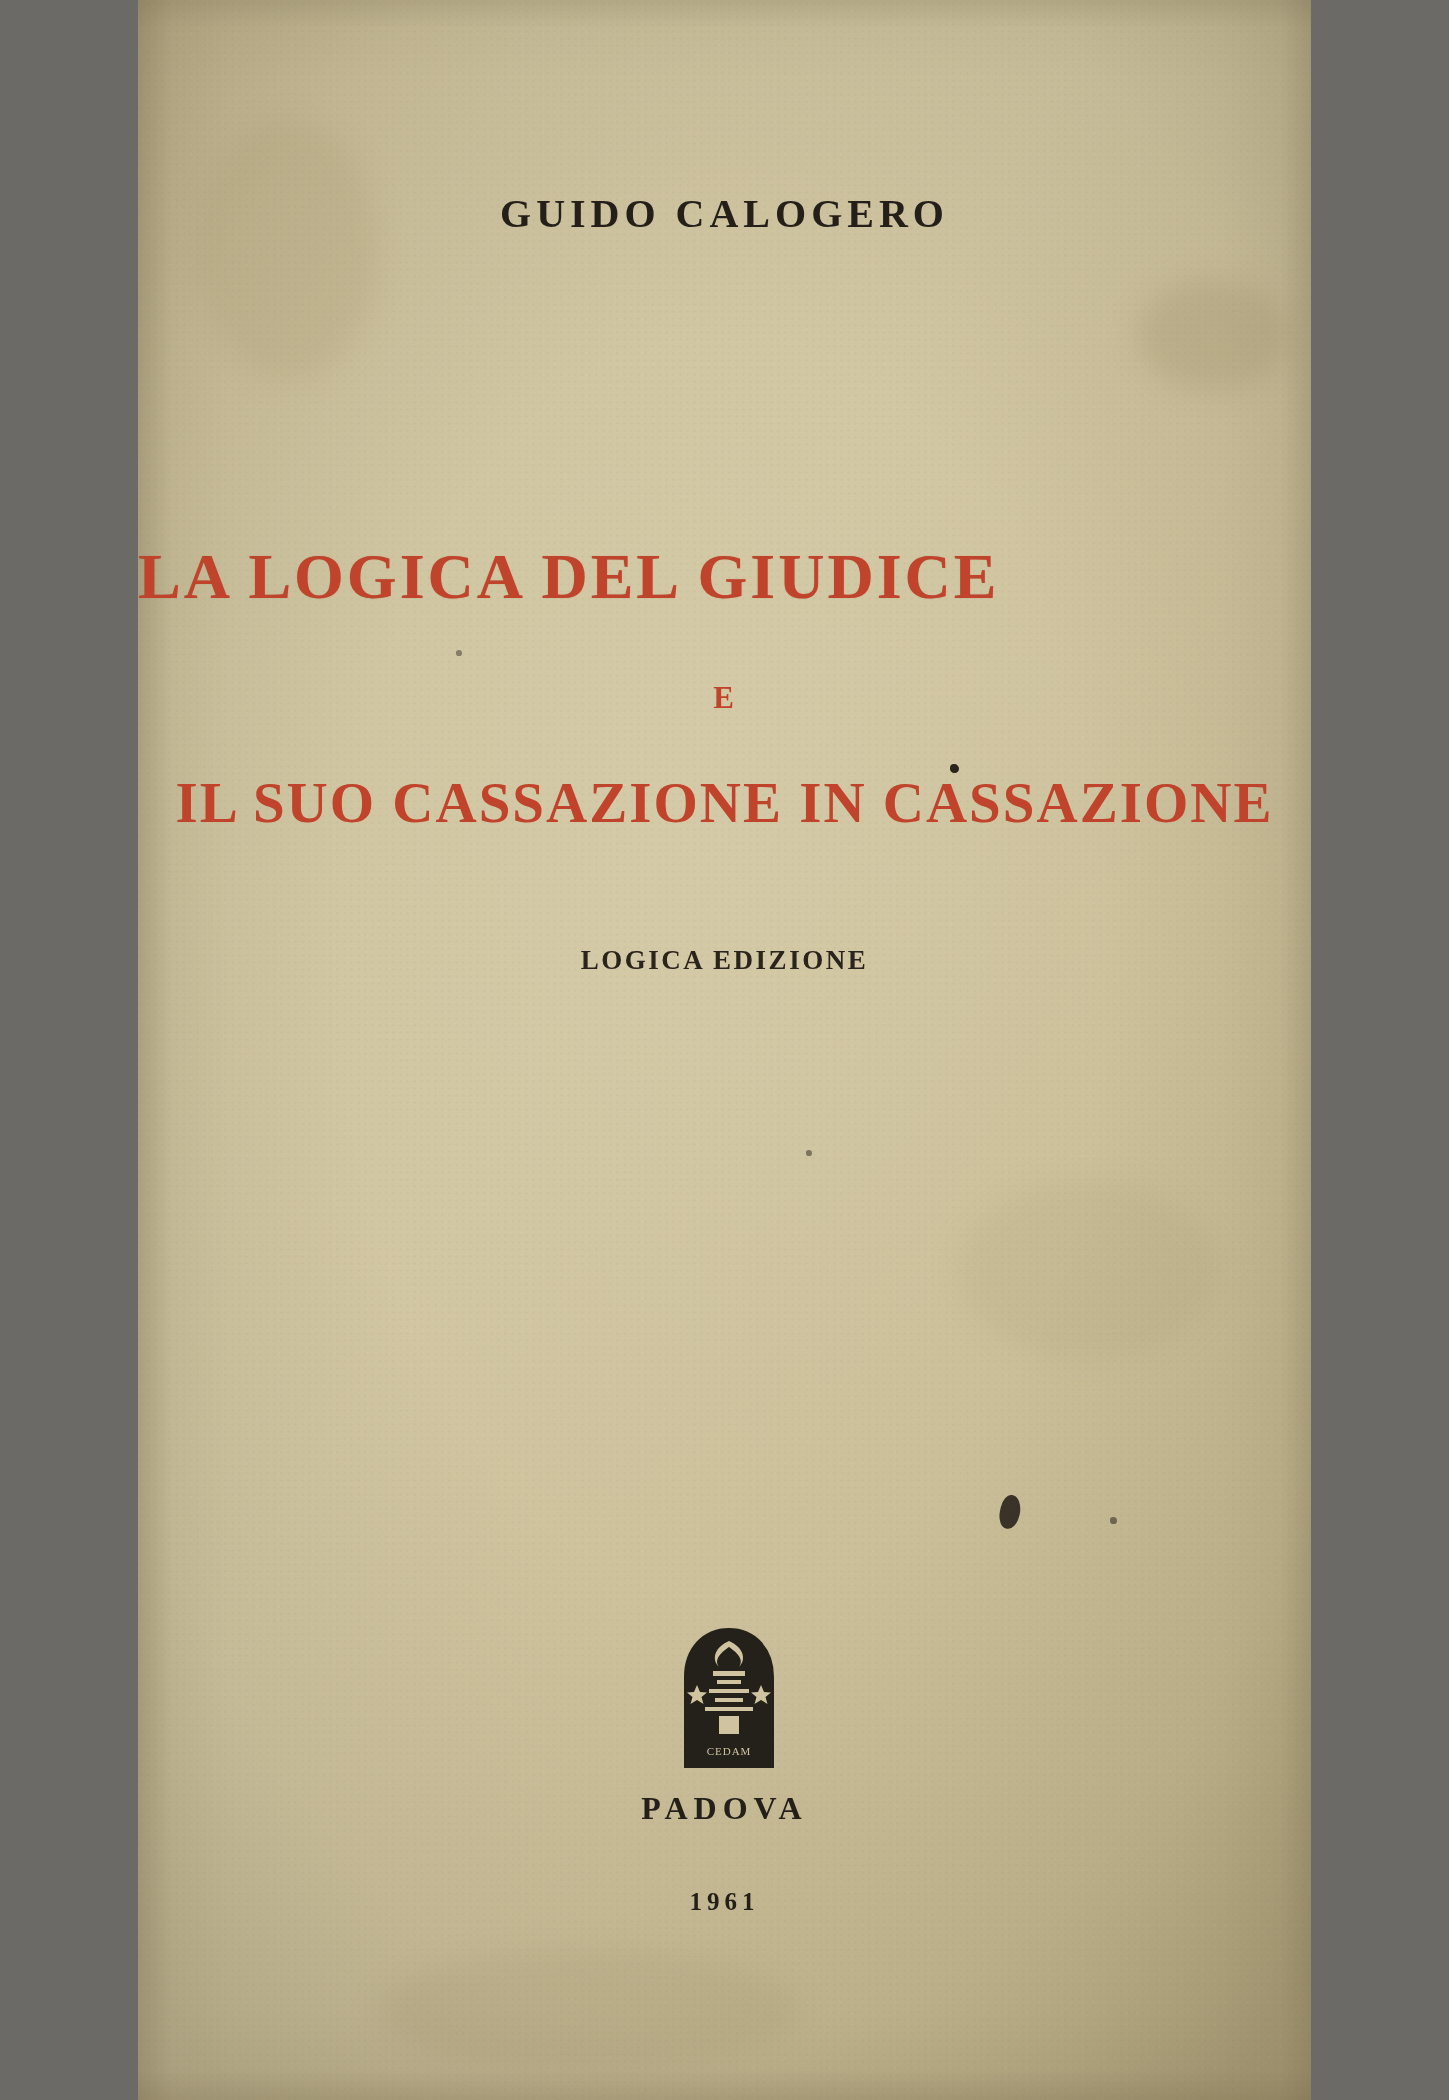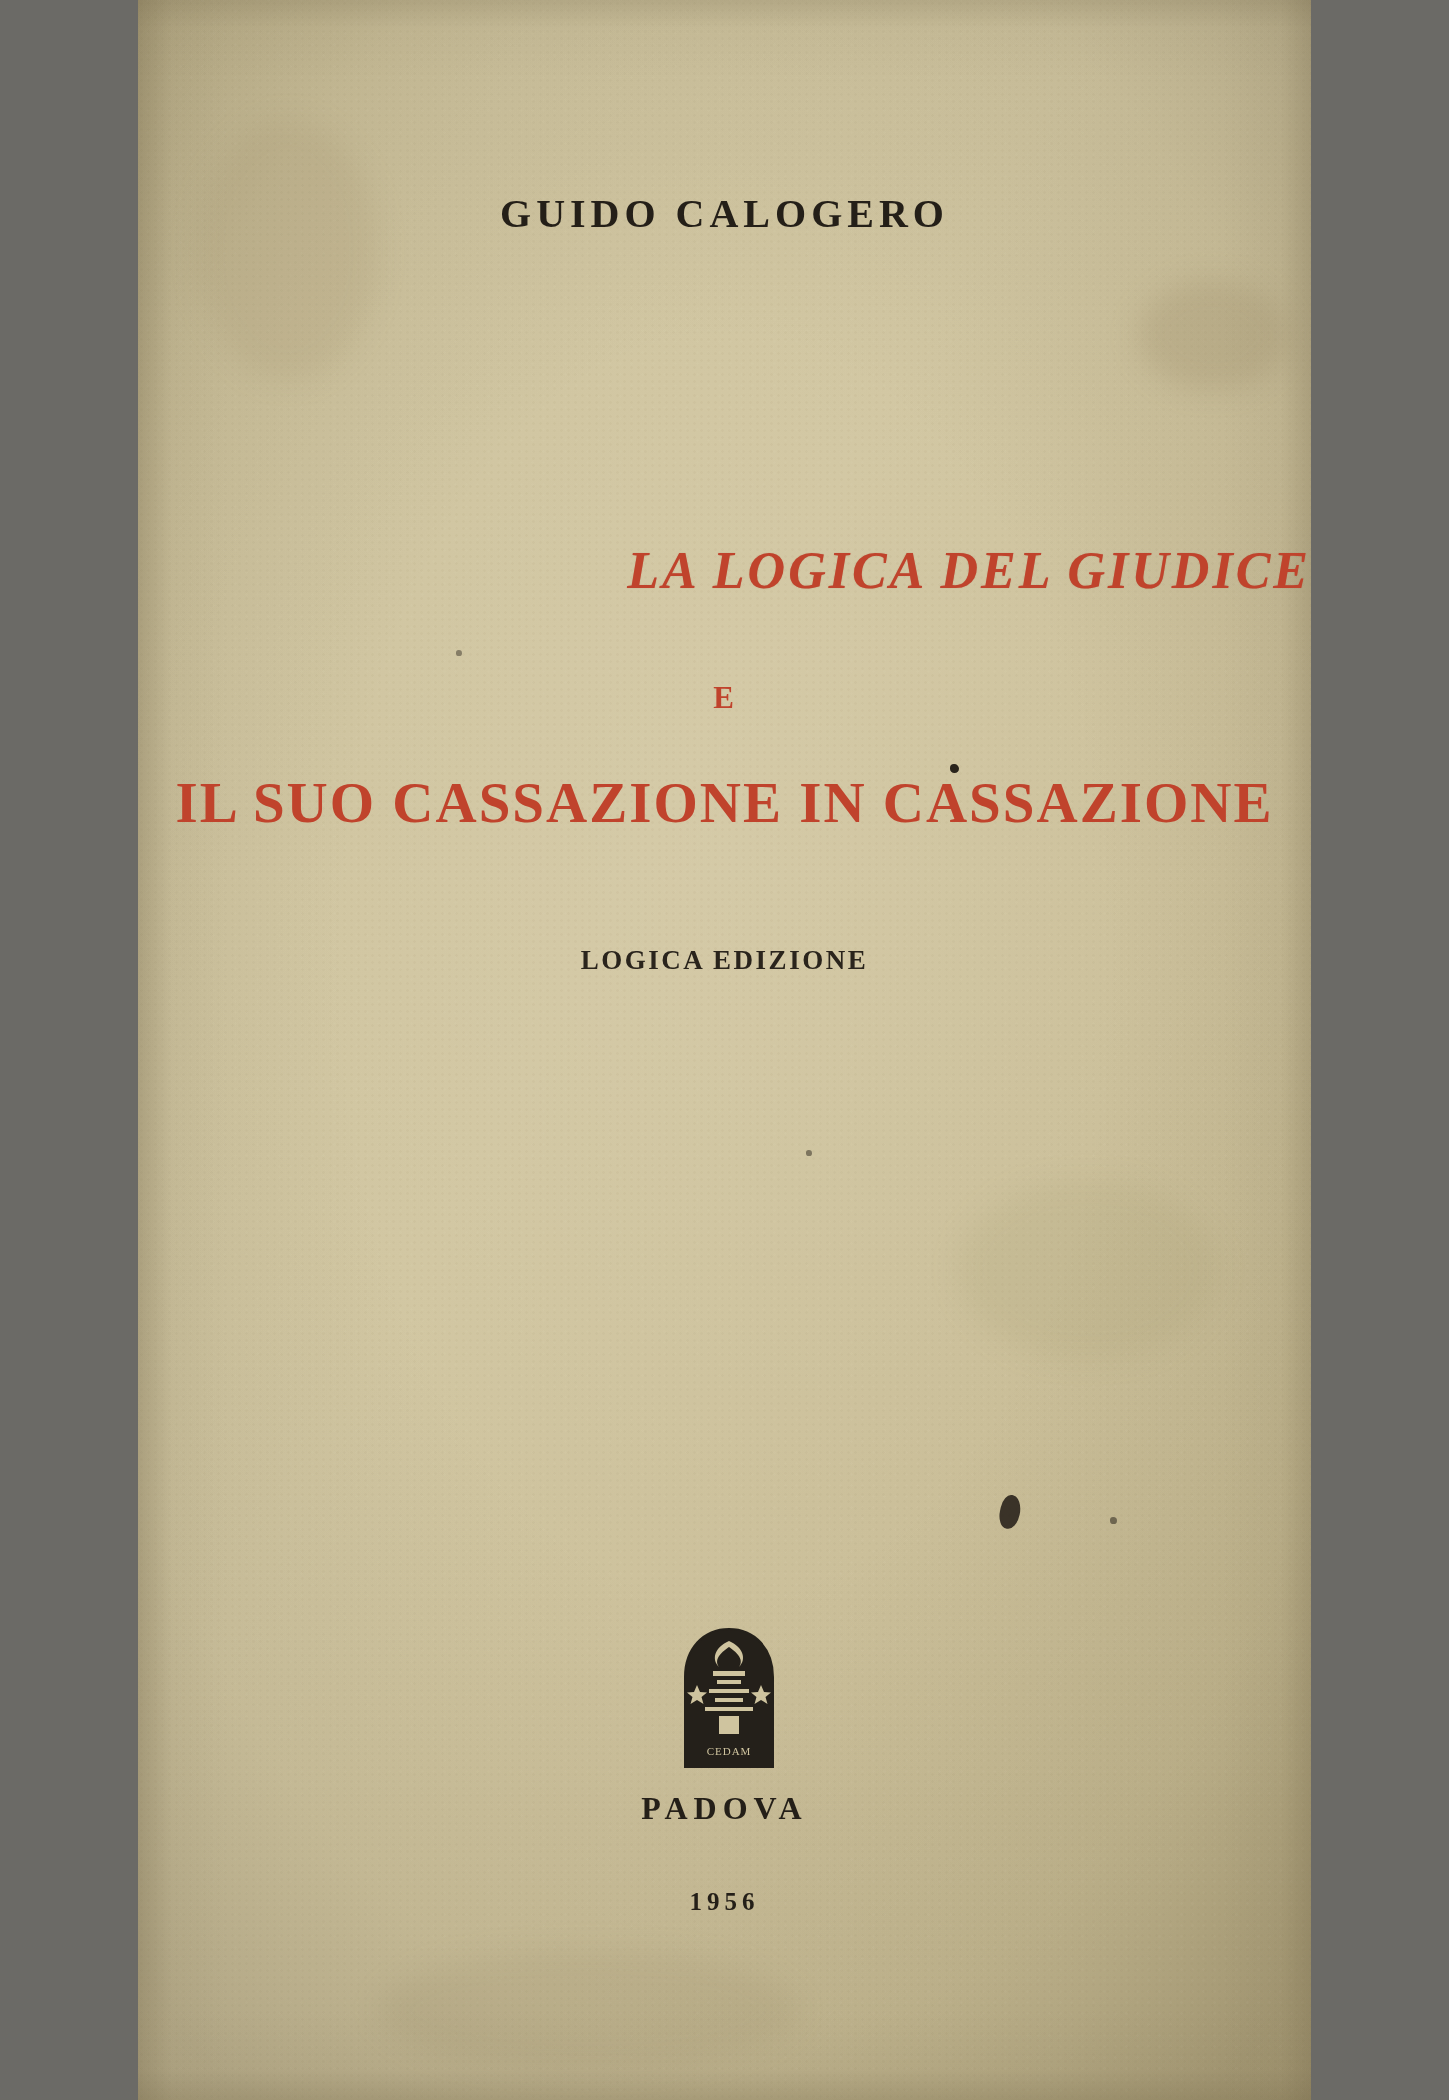--- a/index.html
+++ b/index.html
@@ -68,28 +68,27 @@
     letter-spacing: 5px;
     color: #241f18;
     font-weight: 700;
     font-family: "Liberation Serif", serif;
   }
 
   .title-main {
     position: absolute;
     top: 545px;
     left: 0; right: 0;
-    text-align: right;
-    font-size: 52px;
+    text-align: left;
+    font-size: 64px;
     line-height: 1;
     letter-spacing: 3px;
     color: #c0432c;
     font-weight: 700;
     text-shadow: 0 0 1px rgba(150,60,40,0.35);
-    font-style: italic;
   }
   .title-conj {
     position: absolute;
     top: 680px;
     left: 0; right: 0;
     text-align: center;
     font-size: 31px;
     letter-spacing: 2px;
     color: #c0432c;
     font-weight: 700;
@@ -201,15 +200,15 @@
       <rect x="30" y="82" width="48" height="4" fill="#cfc49f"></rect>
       <rect x="44" y="91" width="20" height="18" fill="#cfc49f"></rect>
       <path d="M22 60 l3 7 7 .5 -5.5 4.5 2 7 -6.5-4 -6.5 4 2-7 -5.5-4.5 7-.5z" fill="#cfc49f"></path>
       <path d="M86 60 l3 7 7 .5 -5.5 4.5 2 7 -6.5-4 -6.5 4 2-7 -5.5-4.5 7-.5z" fill="#cfc49f"></path>
       <rect x="16" y="118" width="76" height="16" fill="#24201a"></rect>
       <text x="54" y="130" text-anchor="middle" font-family="'Liberation Serif', serif" font-size="11" letter-spacing="1" fill="#cfc49f">CEDAM</text>
     </svg>
   </div>
 
   <div class="imprint-city">PADOVA</div>
-  <div class="imprint-year">1956</div>
+  <div class="imprint-year">1961</div>
 
 </div>
 
 </body></html>

